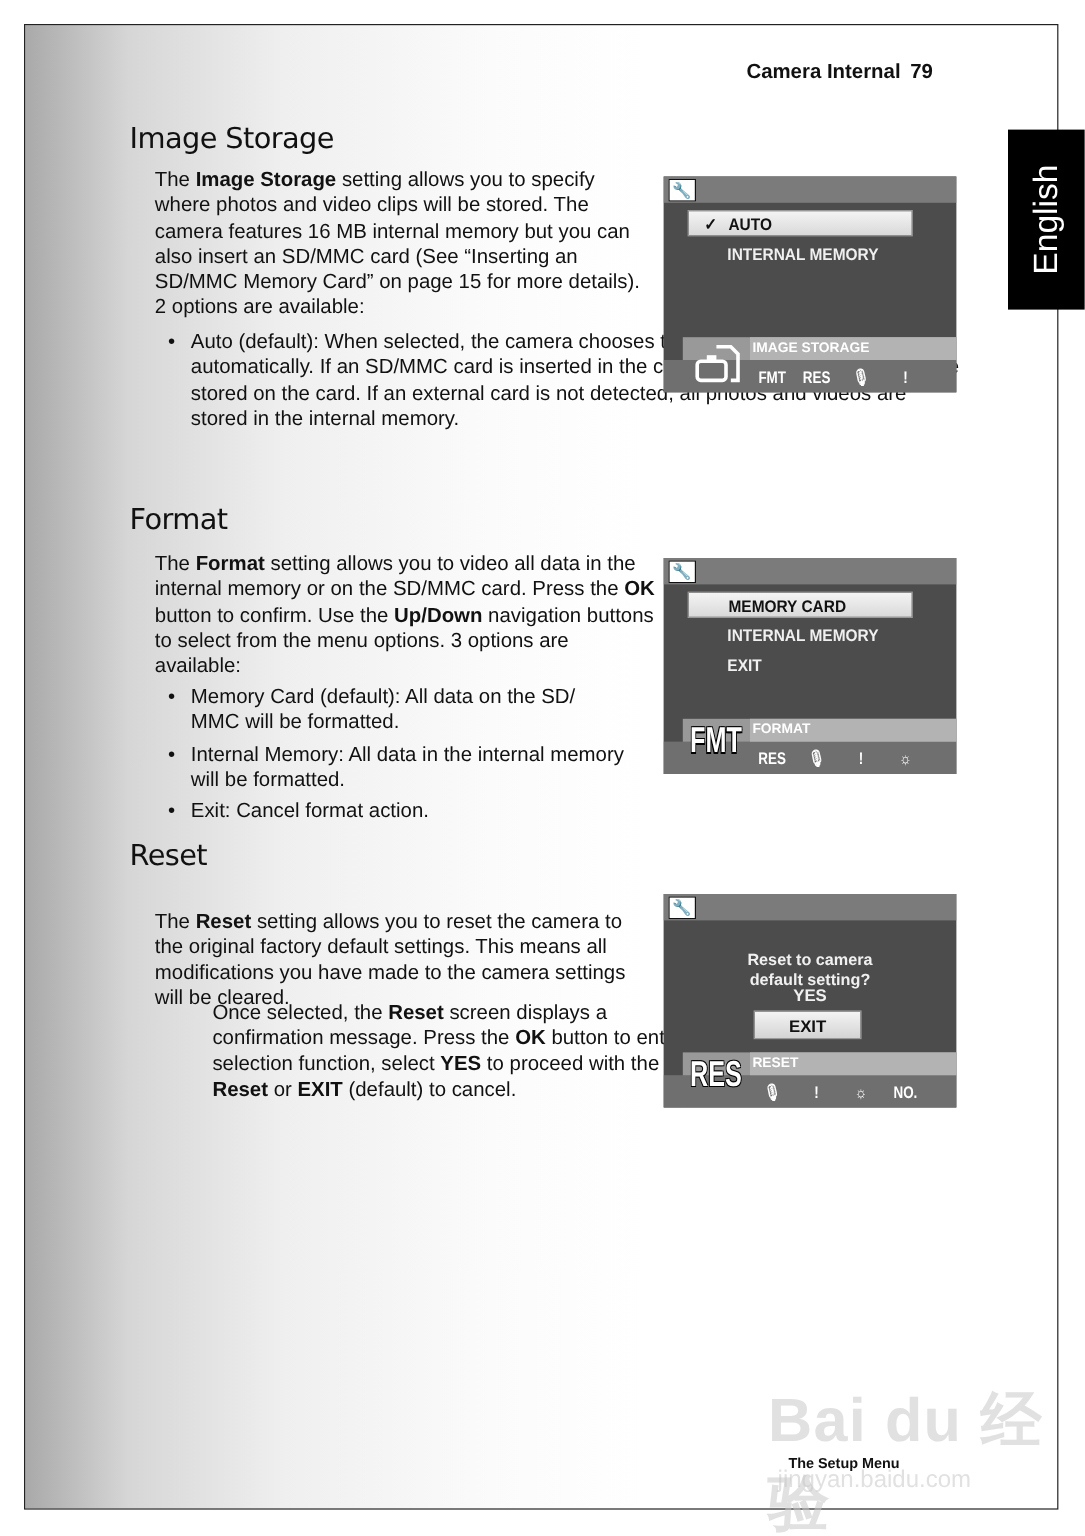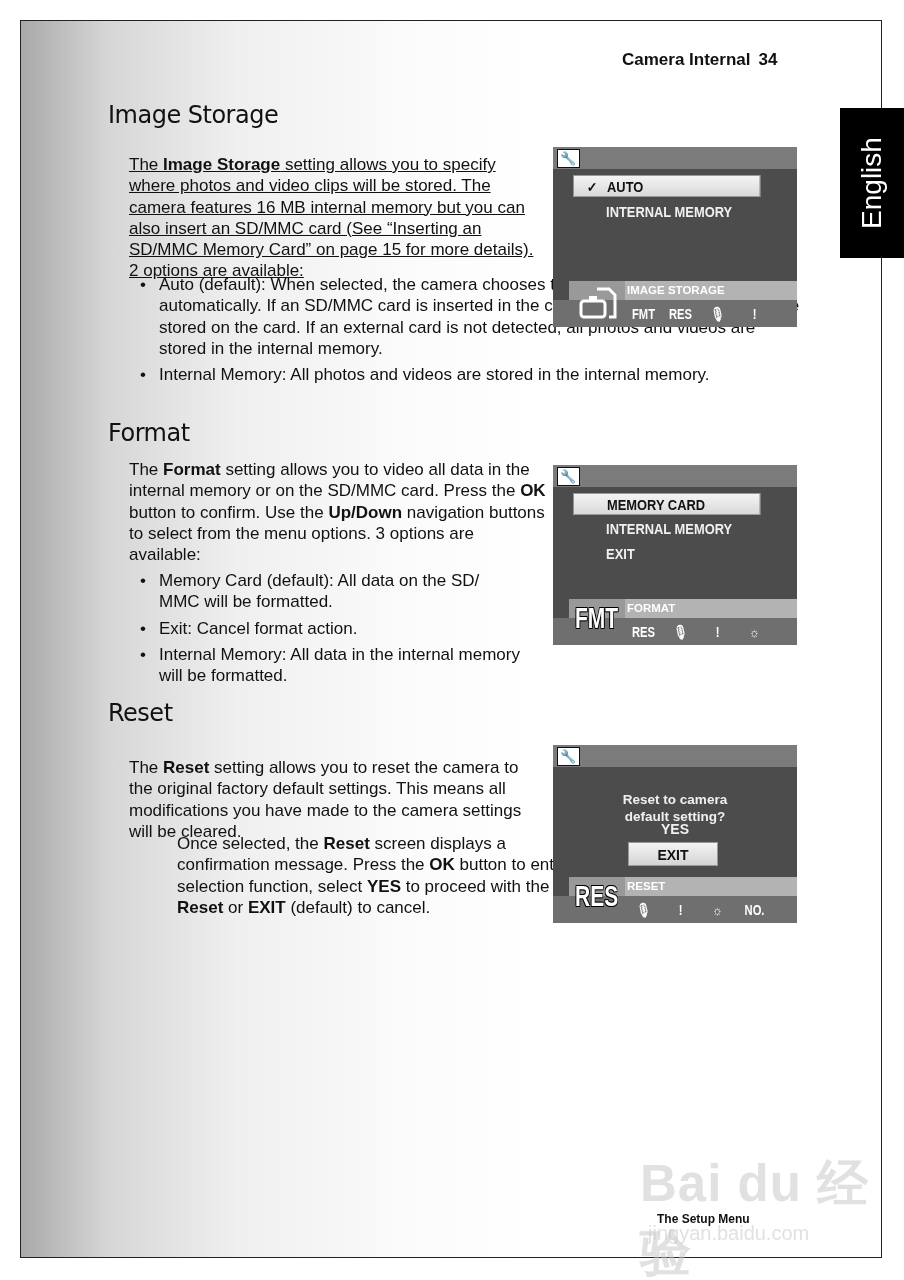--- a/index.html
+++ b/index.html
@@ -33,34 +33,33 @@
   .footer { position:absolute; left:657px; top:1212px; font-weight:bold; font-size:12px; }
   .watermark { position:absolute; left:640px; top:1150px; color:rgba(200,200,200,0.55); font-weight:bold; font-size:51px; letter-spacing:1px; }
   .watermark2 { position:absolute; left:648px; top:1222px; color:rgba(200,200,200,0.55); font-size:20px; }
 </style>
 </head>
 <body>
 
 <div class="page"></div>
 
 <div class="header">
-  <span>Camera Internal</span><span class="pg">34</span>
+  <span>Camera Internal</span><span class="pg">79</span>
 </div>
 
 <div class="lang-tab">
     <span>English</span>
   </div>
 
 <h2 style="top:101px;">Image Storage</h2>
-<p class="para" style="top:154px; width:415px;text-decoration:underline;"><span>The </span><b>Image Storage</b><span> setting allows you to specify where photos and video clips will be stored. The camera features 16 MB internal memory but you can also insert an SD/MMC card (See “Inserting an SD/MMC Memory Card” on page 15 for more details). 2 options are available:</span></p>
+<p class="para" style="top:139px; width:415px;"><span>The </span><b>Image Storage</b><span> setting allows you to specify where photos and video clips will be stored. The camera features 16 MB internal memory but you can also insert an SD/MMC card (See “Inserting an SD/MMC Memory Card” on page 15 for more details). 2 options are available:</span></p>
 <ul class="bullets" style="top:274px; width:660px;">
   <li style="padding-right:0;">
       <span style="display:block; text-indent:0;">Auto (default): When selected, the camera chooses the storage medium automatically. If an SD/MMC card is inserted in the camera, all photos and videos are stored on the card. If an external card is not detected, all photos and videos are stored in the internal memory.</span>
     </li>
-  <li><span>Internal Memory: All photos and videos are stored in the internal memory.</span></li>
 </ul>
 <div style="position:absolute; left:540px; top:274px; width:260px; height:64px; background:transparent;"></div>
 
 <div class="screen" style="left:553px; top:147px; height:180px;">
   <div class="topbar"></div>
   <div class="wrench">🔧</div>
   <div class="item sel" style="top:28px;"><span class="check">✓</span><span>AUTO</span></div>
   <div class="item" style="top:54px;">INTERNAL MEMORY</div>
   <div class="bottom" style="top:134px;"></div>
   <div class="bottomstrip" style="top:153px;"></div>
@@ -77,22 +76,22 @@
     <span>RES</span>
     <span>🎙</span>
     <span>!</span>
   </div>
 </div>
 
 <h2 style="top:419px;">Format</h2>
 <p class="para" style="top:459px; width:420px;"><span>The </span><b>Format</b><span> setting allows you to video all data in the internal memory or on the SD/MMC card. Press the </span><b>OK</b><span> button to confirm. Use the </span><b>Up/Down</b><span> navigation buttons to select from the menu options. 3 options are available:</span></p>
 <ul class="bullets" style="top:570px; width:380px;">
   <li><span>Memory Card (default): All data on the SD/ MMC will be formatted.</span></li>
+  <li><span>Internal Memory: All data in the internal memory will be formatted.</span></li>
   <li><span>Exit: Cancel format action.</span></li>
-  <li><span>Internal Memory: All data in the internal memory will be formatted.</span></li>
 </ul>
 
 <div class="screen" style="left:553px; top:465px; height:180px;">
   <div class="topbar"></div>
   <div class="wrench">🔧</div>
   <div class="item sel" style="top:28px;">MEMORY CARD</div>
   <div class="item" style="top:53px;">INTERNAL MEMORY</div>
   <div class="item" style="top:78px;">EXIT</div>
   <div class="bottom" style="top:134px;"></div>
   <div class="bottomstrip" style="top:153px;"></div>

